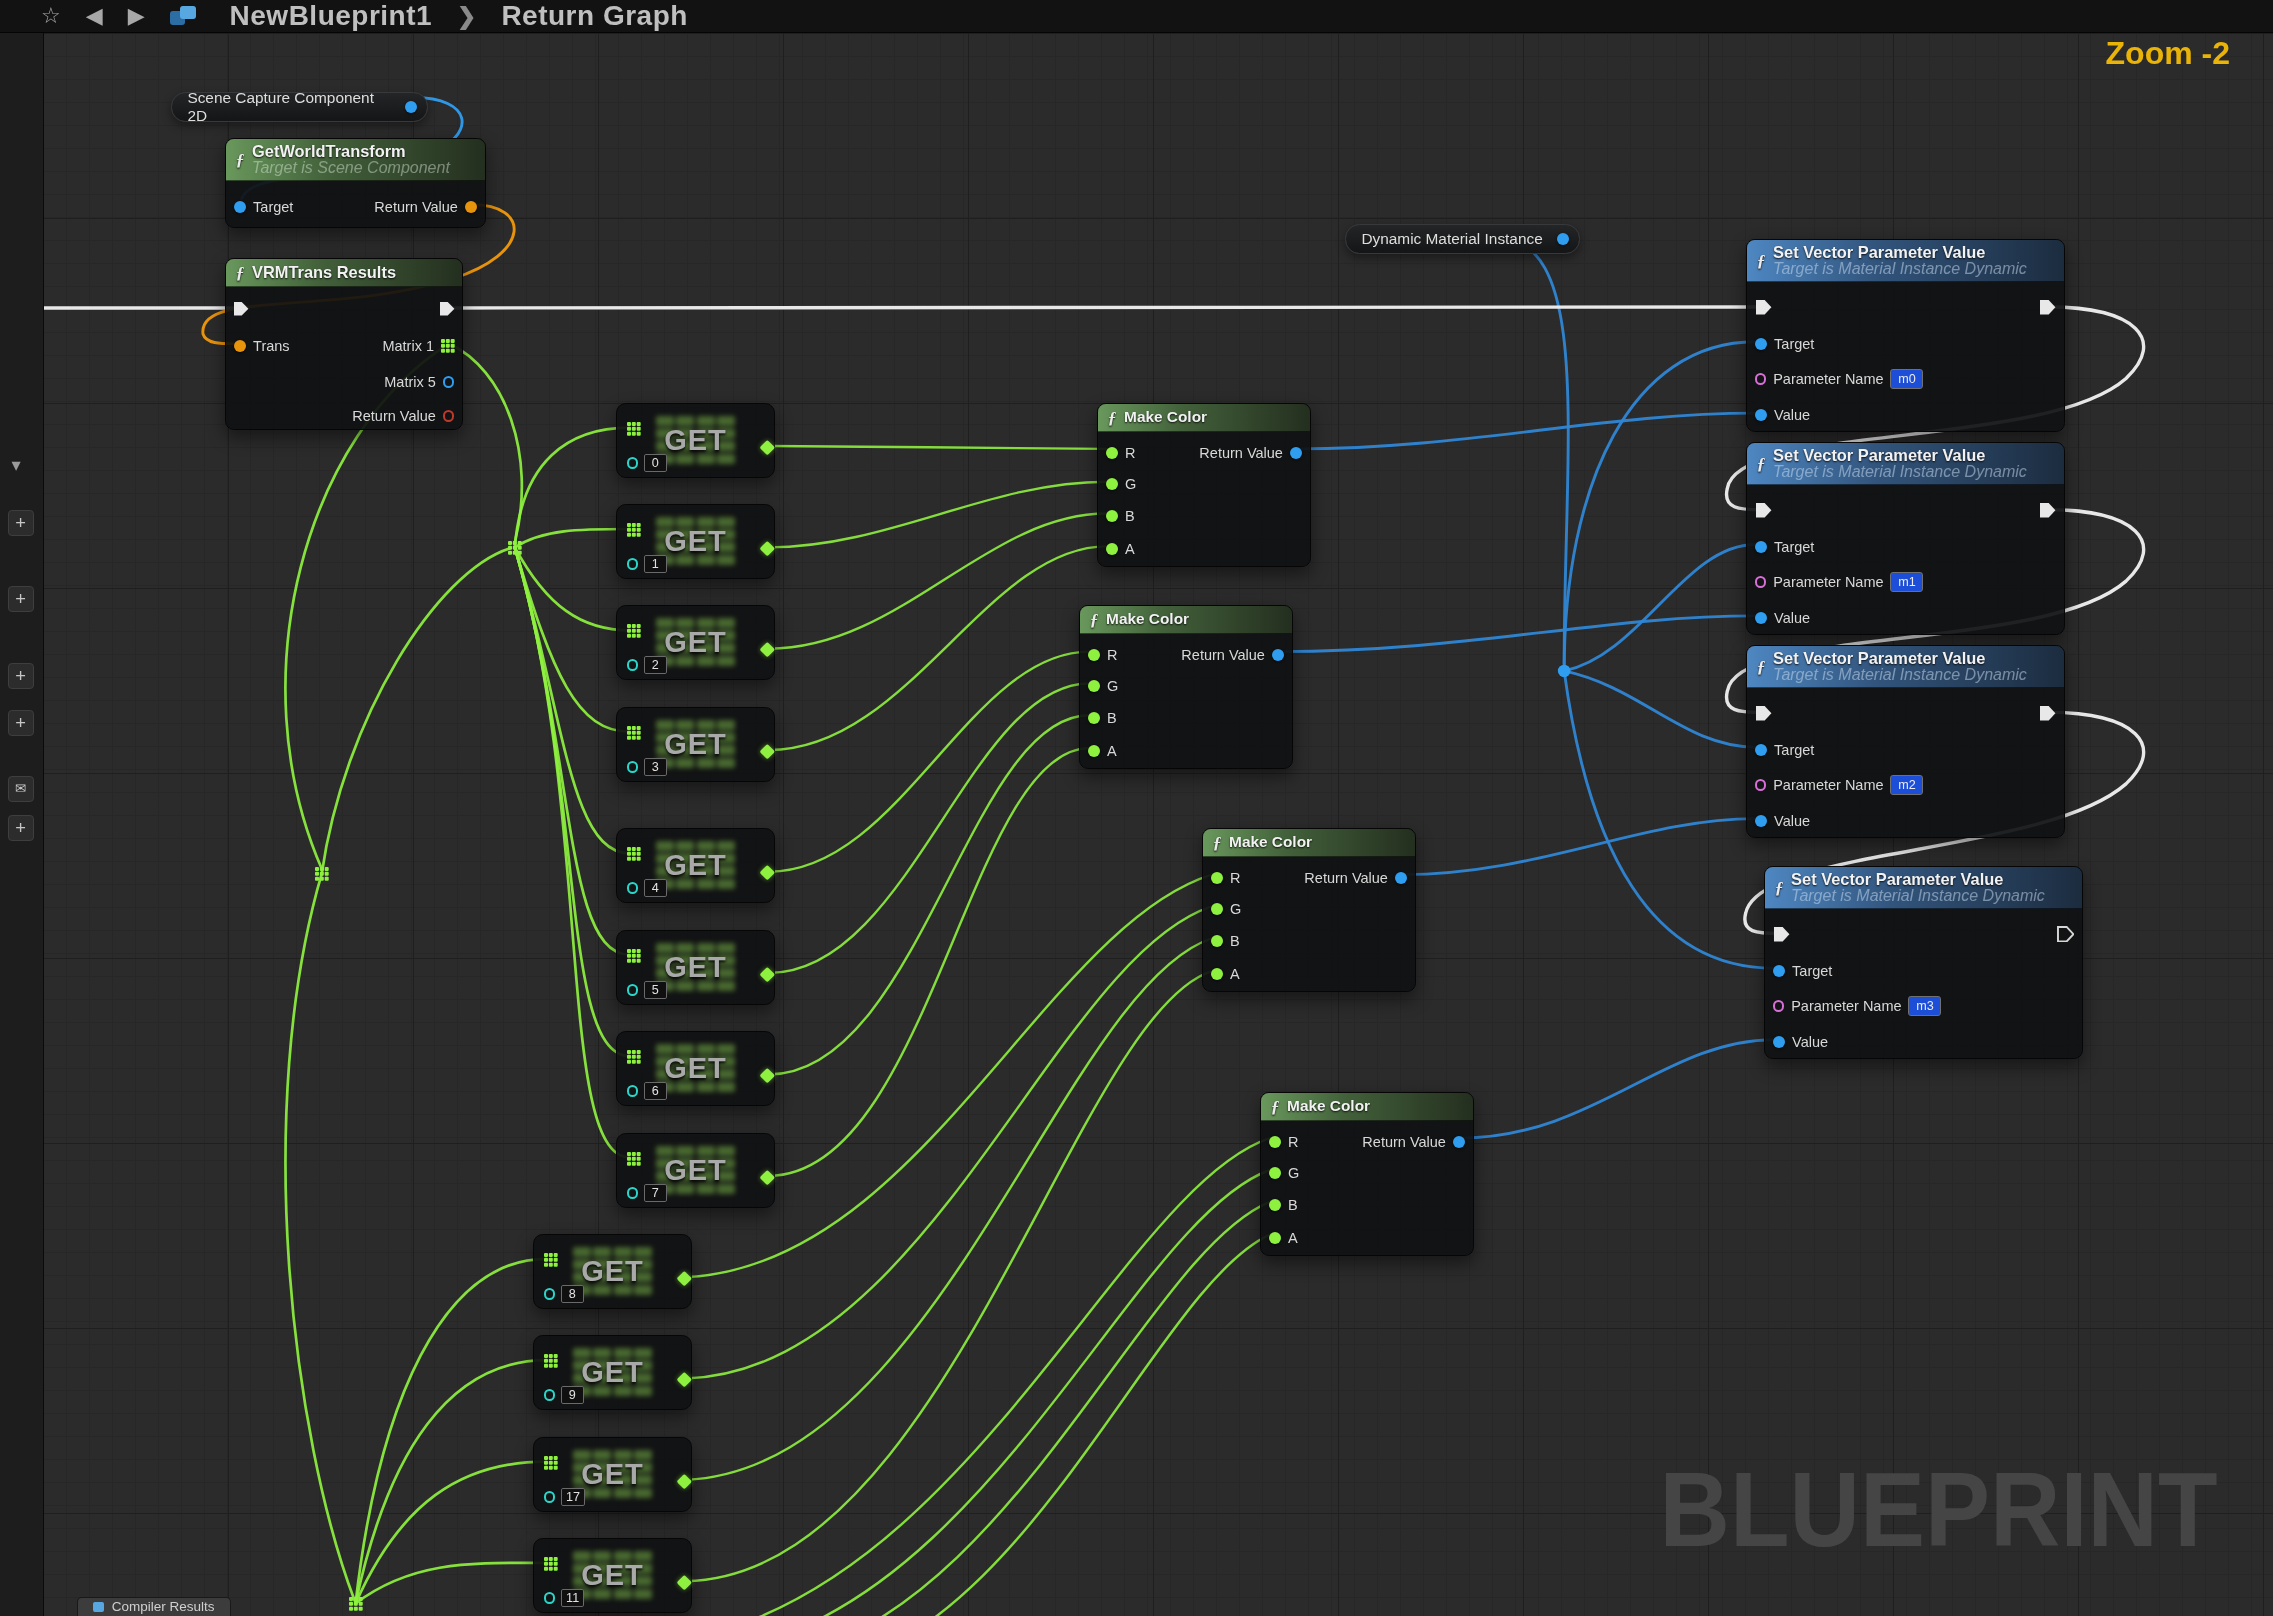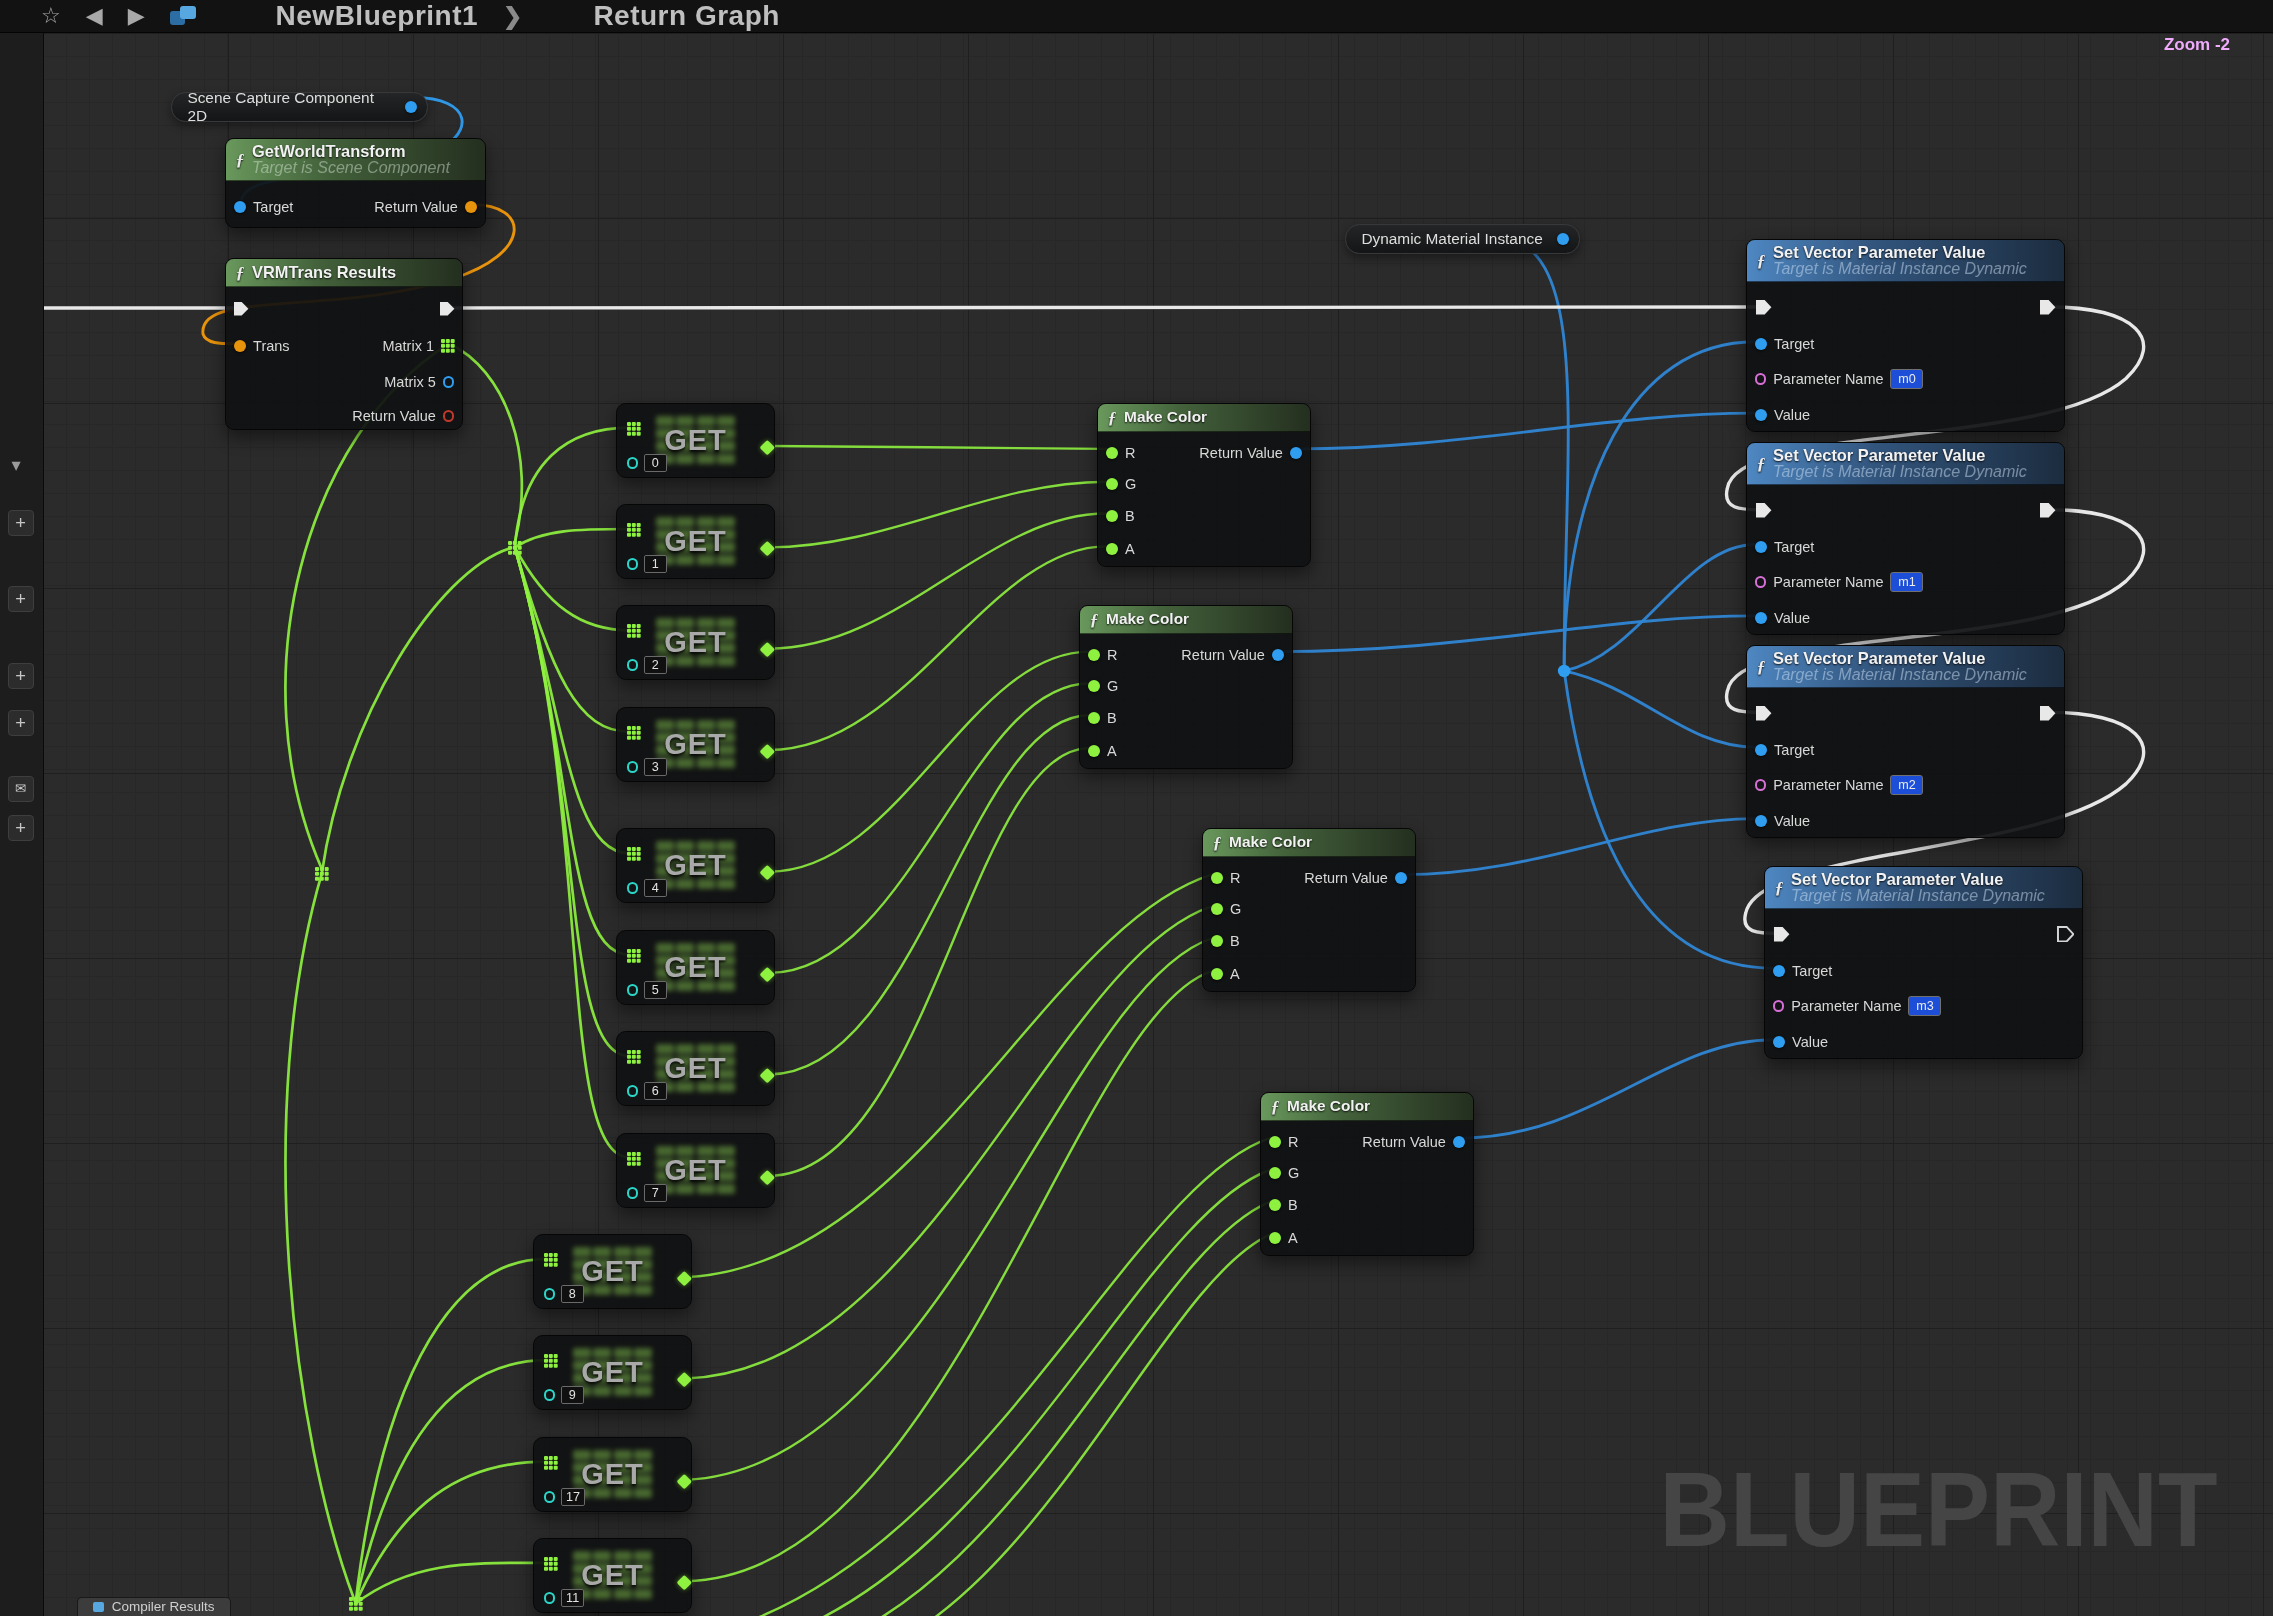--- a/index.html
+++ b/index.html
@@ -6,39 +6,39 @@
     font-family:"Liberation Sans",sans-serif;position:relative;}
   
   .topbar{position:absolute;left:0;top:0;width:100%;height:33px;background:#121212;
     border-bottom:1px solid #050505;display:flex;align-items:center;gap:25px;
     padding-left:41px;box-sizing:border-box;z-index:10;}
   .tb-ic{color:#a8a8a8;font-size:22px;line-height:1;cursor:default;}
   .bpic{position:relative;width:35px;height:23px;}
   .bpic i{position:absolute;width:15.4px;height:13.5px;border-radius:2.9px;display:block;}
   .bpic i.b1{left:0;top:6.8px;background:#2c6da3;}
   .bpic i.b2{left:10.6px;top:1px;background:#57a7e0;}
-  .crumb{color:#bfbfbf;font-size:28px;font-weight:600;letter-spacing:0.5px;margin-left:46px;}
+  .crumb{color:#bfbfbf;font-size:28px;font-weight:600;letter-spacing:0.5px;}
   .crumb-sep{color:#8a8a8a;font-size:23px;font-weight:bold;}
   
   .leftbar{position:absolute;left:0;top:33px;bottom:0;width:43px;background:#1d1d1e;
     border-right:1px solid #0a0a0a;z-index:9;}
   .lb-btn{position:absolute;left:7.7px;width:26px;height:26px;background:#2c2c2c;border:1px solid #3e3e3e;
     border-radius:3.9px;color:#c6c6c6;font-size:18.3px;line-height:24px;text-align:center;box-sizing:border-box;}
   .lb-caret{position:absolute;left:11.6px;color:#9a9a9a;font-size:18.3px;}
   
   .canvas{position:absolute;left:43px;top:33px;right:0;bottom:0;z-index:0;background-color:#2b2b2c;
     background-image:
       linear-gradient(#1f1f20 1px,transparent 1px),
       linear-gradient(90deg,#1f1f20 1px,transparent 1px),
       linear-gradient(#272728 1px,transparent 1px),
       linear-gradient(90deg,#272728 1px,transparent 1px);
     background-size:185px 185px,185px 185px,23px 23px,23px 23px;}
   .watermark{position:absolute;right:56px;bottom:46px;z-index:1;font-size:106px;font-weight:800;
     color:#454545;letter-spacing:0;transform:scaleX(.92);transform-origin:right;}
-  .zoomlbl{position:absolute;right:44px;top:35px;z-index:2;color:#f0abfc;font-size:17px;font-weight:bold;}
+  .zoomlbl{position:absolute;right:44px;top:35px;z-index:2;color:#eab308;font-size:32px;font-weight:bold;}
   .wires{position:absolute;left:0;top:0;z-index:2;pointer-events:none;}
   
   .node{position:absolute;z-index:3;background:rgba(16,17,18,.93);border:1px solid #060606;
     border-radius:8.7px;box-shadow:0 7.7px 17.4px rgba(0,0,0,.45);box-sizing:border-box;color:#d6d6d6;}
   .hdr{display:flex;align-items:center;gap:7.7px;padding:2.9px 9.7px;border-radius:7.7px 7.7px 0 0;
     border-bottom:1px solid rgba(0,0,0,.55);}
   .hdr.green{background:linear-gradient(90deg,#69985c 0%,#42603a 40%,#242f1f 100%);}
   .hdr.blue{background:linear-gradient(90deg,#4e87c2 0%,#32557d 40%,#1c2c3f 100%);}
   .ficon{font-style:italic;font-weight:bold;font-family:"Liberation Serif",serif;color:#ececec;
     font-size:17.4px;text-shadow:0 1px 1.9px #000;flex:none;}

